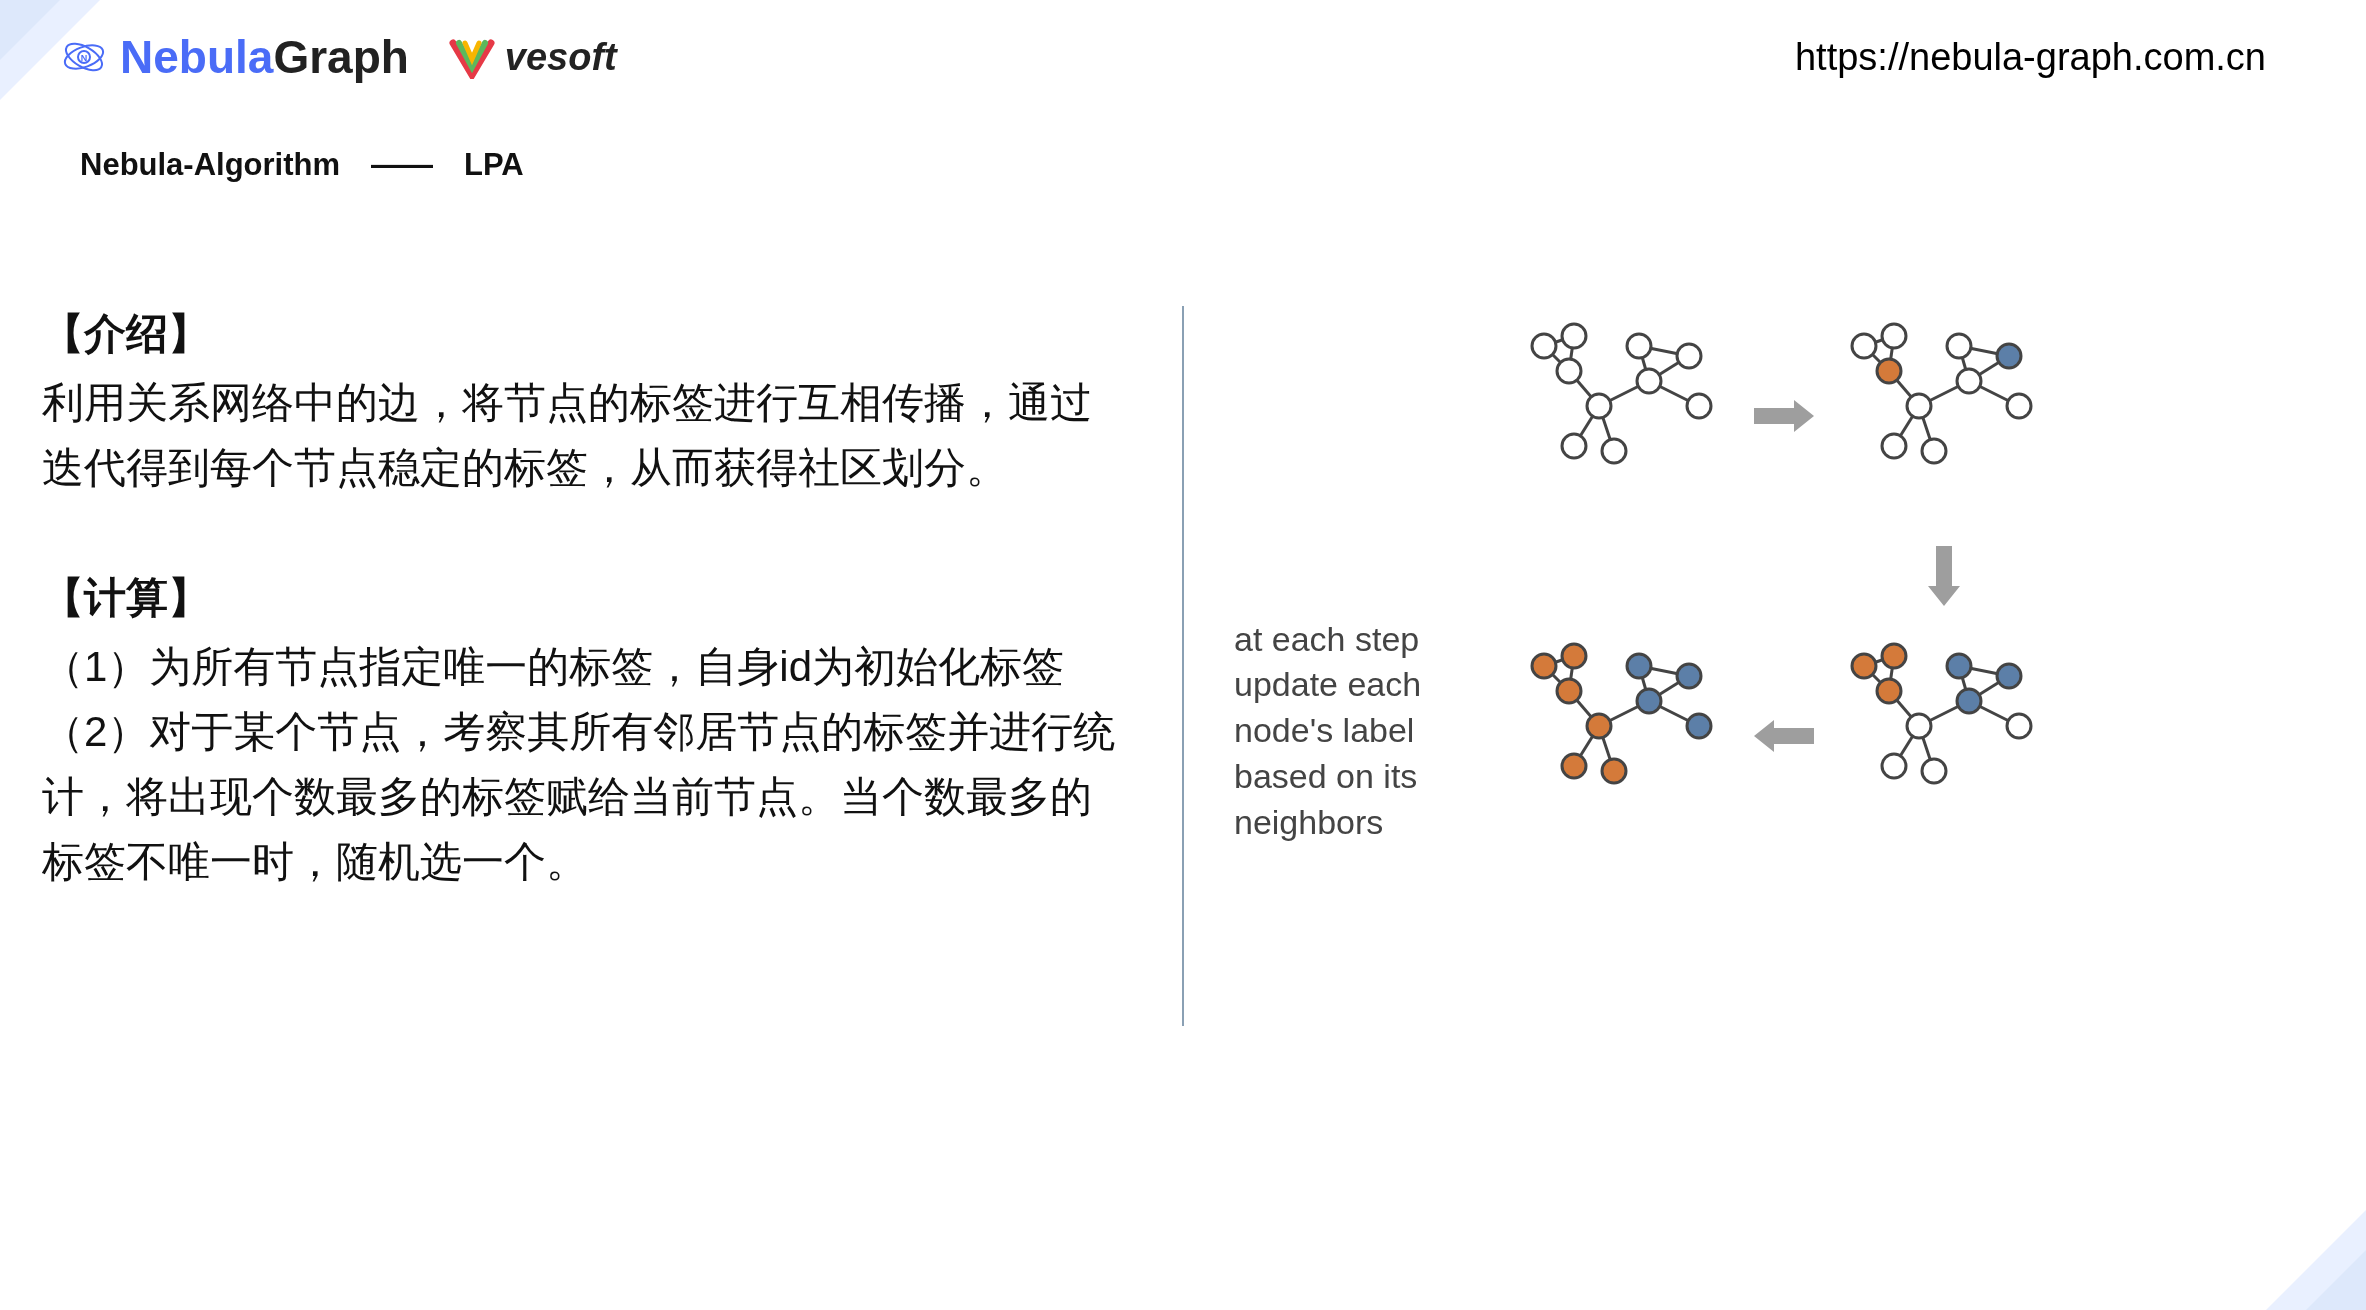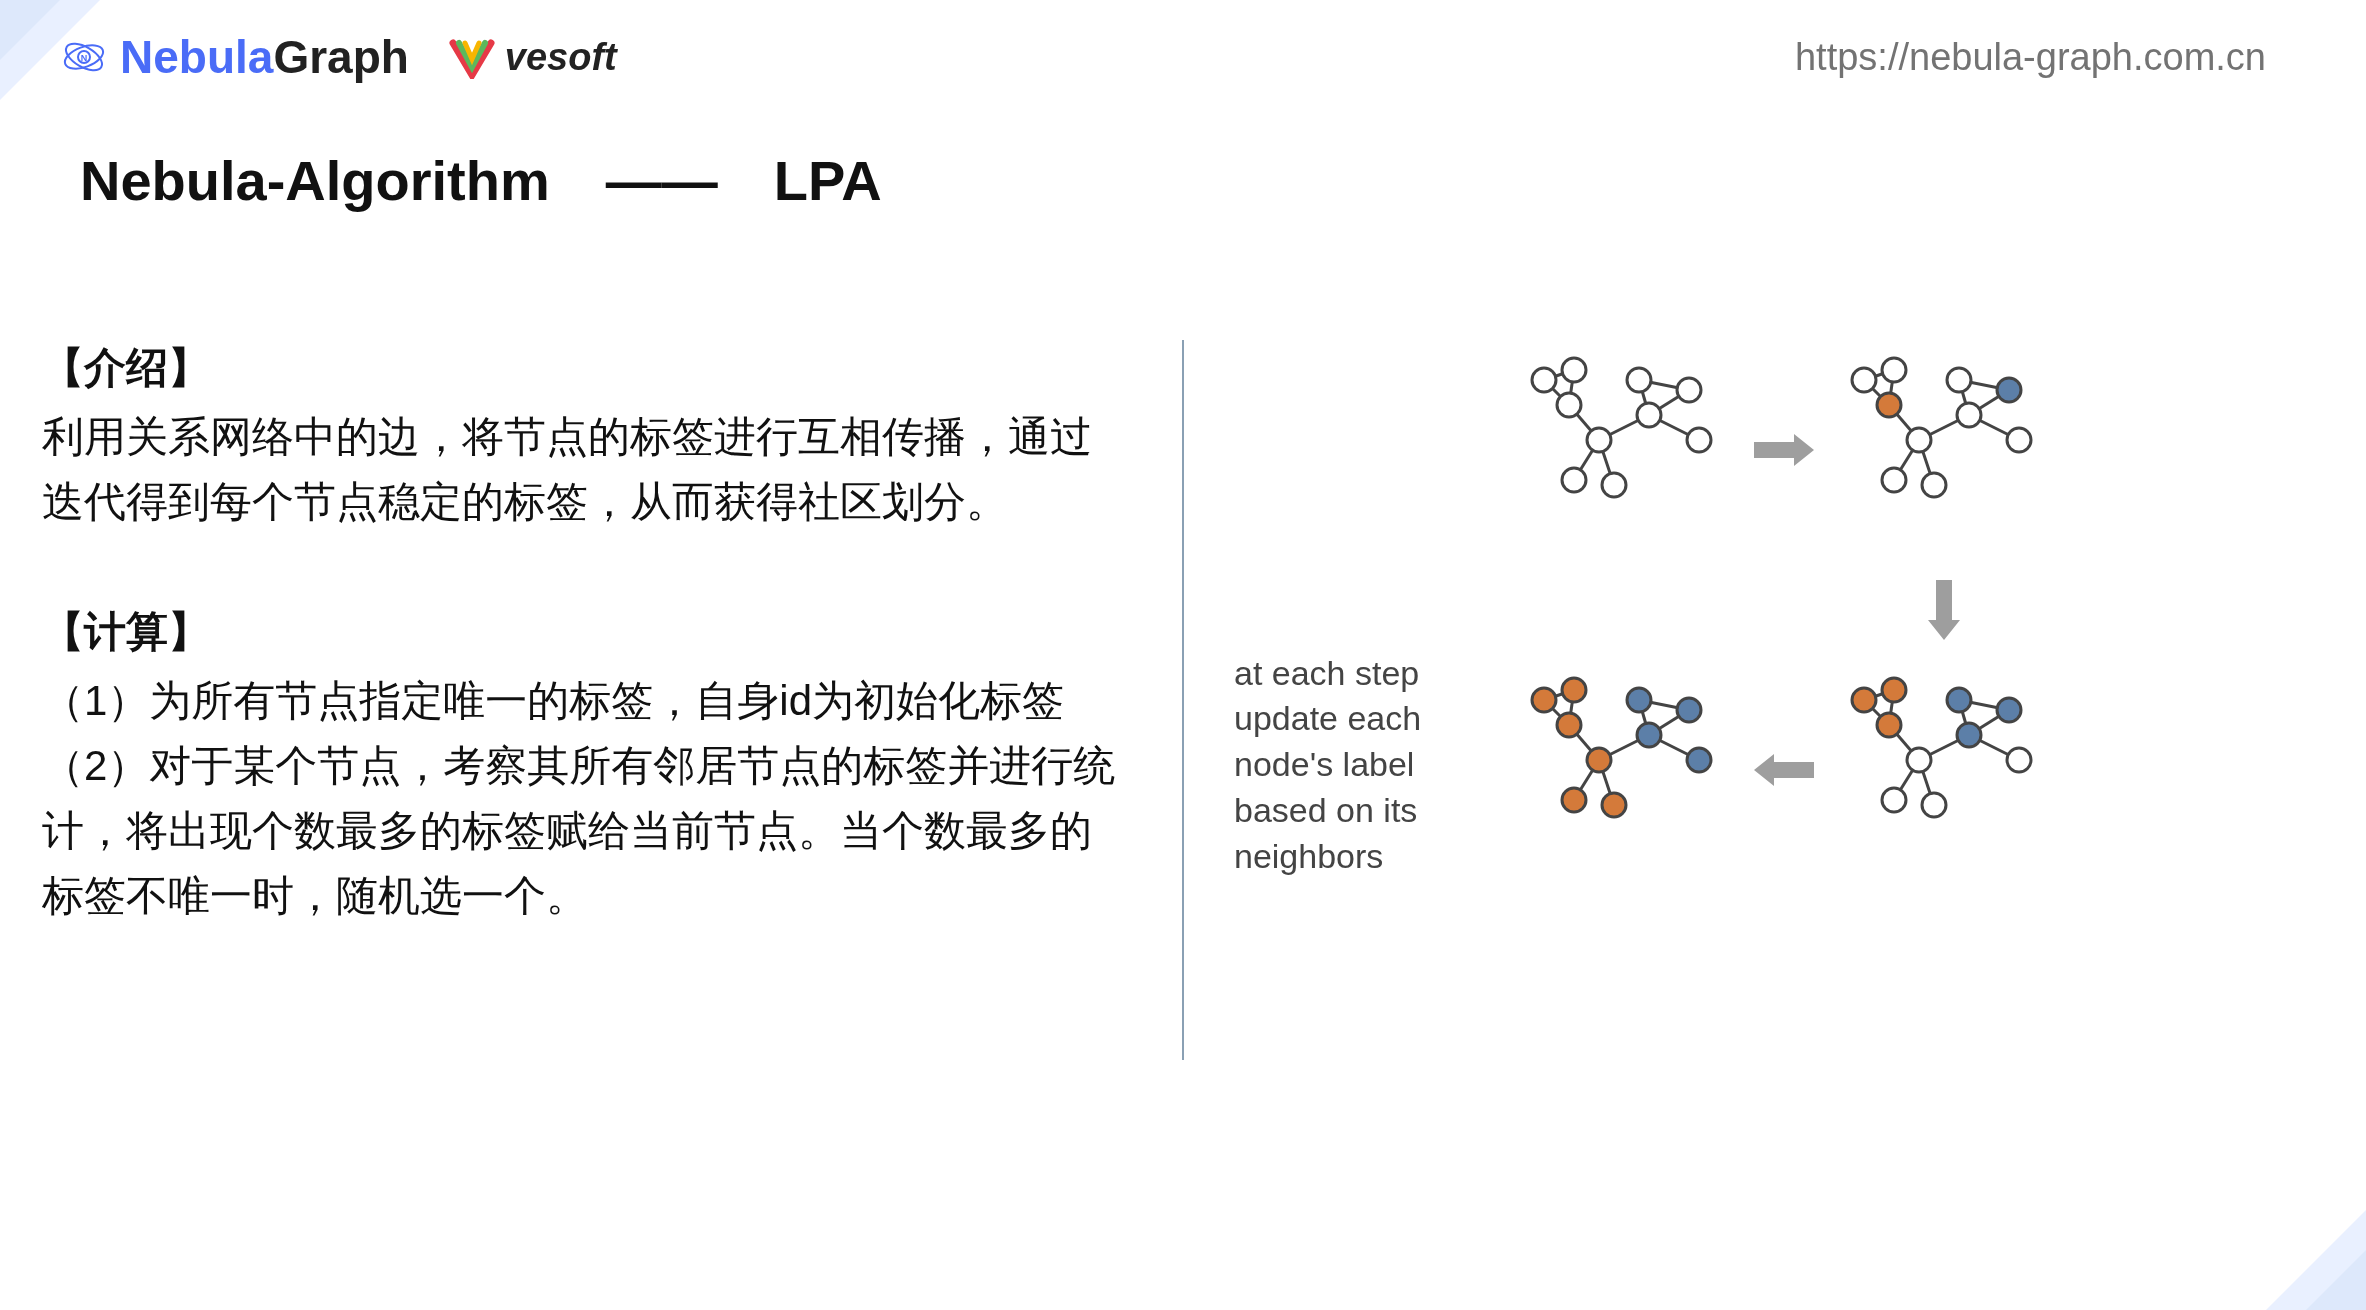--- a/index.html
+++ b/index.html
@@ -24,24 +24,24 @@
     justify-content: space-between;
     padding: 30px 100px 10px 60px;
   }
   .logos { display: flex; align-items: center; gap: 40px; }
   .nebula-logo { display: flex; align-items: center; gap: 12px; }
   .nebula-logo-text { font-size: 46px; font-weight: 700; }
   .nebula-logo-text .n1 { color: #4A6CF7; }
   .nebula-logo-text .n2 { color: #222; }
   .vesoft-logo { display: flex; align-items: flex-end; gap: 10px; }
   .vesoft-logo-text { font-size: 38px; font-weight: 800; font-style: italic; color: #222; }
-  .url-link { font-size: 38px; color: #737373; font-weight: 400; margin-left: 22px; }
+  .url-link { font-size: 38px; color: #000000; font-weight: 400; margin-left: 22px; }
   .page-title {
     padding: 50px 0 0 80px;
-    font-size: 56px;
+    font-size: 31px;
     font-weight: 700;
     color: #111;
   }
   .content {
     display: flex;
     padding: 120px 60px 0 42px;
   }
   .left-col {
     width: 1120px;
     padding-right: 40px;

